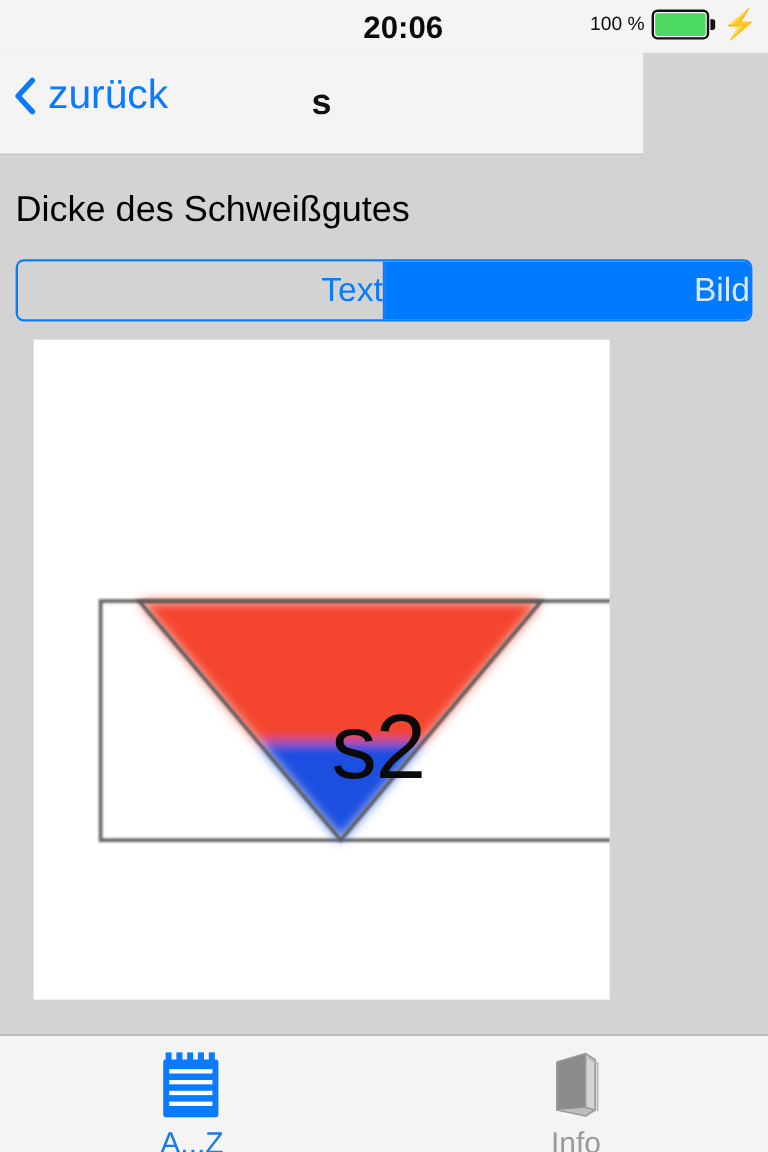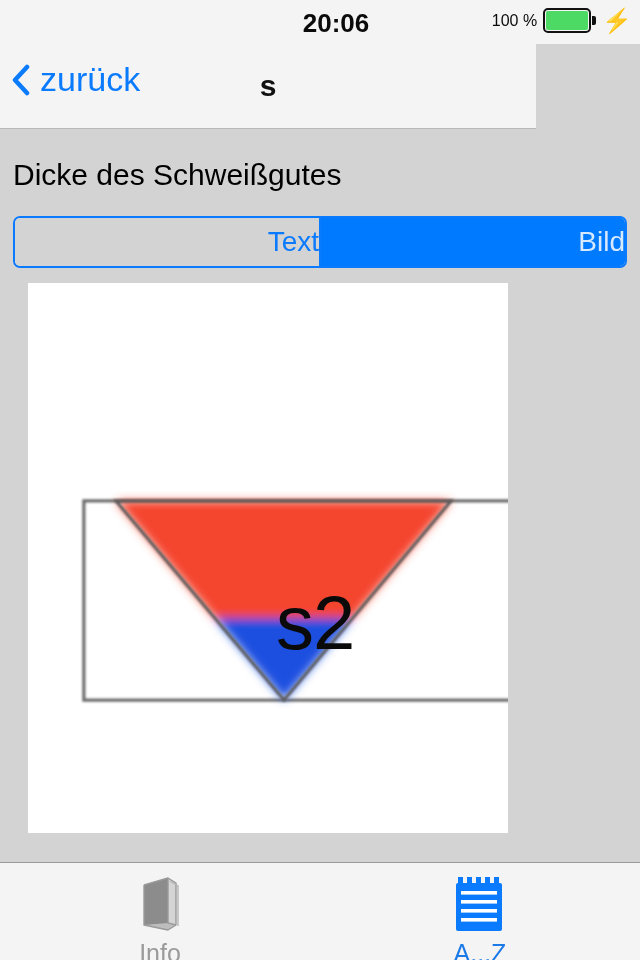--- a/index.html
+++ b/index.html
@@ -191,48 +191,48 @@
           <polygon points="88,218 423,218 256,417" fill="none" stroke="#5d5d5d" stroke-width="3"></polygon>
         </g>
       </svg>
 
       <div class="weld-label lbl-s2">s2</div>
     </div>
 
   </div>
 
   <div class="tabbar">
-
-    <div class="tab unsel">
-      <span class="tab-icon">
-        <svg width="52" height="58" viewBox="0 0 52 58">
-          <polygon points="10,10 34,3 42,8 42,50 34,55 10,50" fill="#bdbdbd"></polygon>
-          <polygon points="10,10 34,3 34,48 10,50" fill="#8c8c8c"></polygon>
-          <polygon points="34,3 42,8 42,50 34,48" fill="#d4d4d4"></polygon>
-          <polyline points="34,3 34,48 42,50" fill="none" stroke="#9a9a9a" stroke-width="1.4"></polyline>
-          <polyline points="10,10 34,3 42,8 42,50 34,55 10,50 10,10" fill="none" stroke="#9a9a9a" stroke-width="1.4" stroke-linejoin="round"></polyline>
-          <polyline points="36,6 44,11 44,51" fill="none" stroke="#b5b5b5" stroke-width="1.4"></polyline>
-        </svg>
-      </span>
-      <span class="tab-label">Info</span>
-    </div>
 
     <div class="tab sel">
       <span class="tab-icon">
         <svg width="52" height="58" viewBox="0 0 52 58">
           <rect x="4" y="2" width="5" height="8" fill="#0a7aff"></rect>
           <rect x="13" y="2" width="5" height="8" fill="#0a7aff"></rect>
           <rect x="22" y="2" width="5" height="8" fill="#0a7aff"></rect>
           <rect x="31" y="2" width="5" height="8" fill="#0a7aff"></rect>
           <rect x="40" y="2" width="5" height="8" fill="#0a7aff"></rect>
           <rect x="2" y="8" width="46" height="48" rx="2" fill="#0a7aff"></rect>
           <rect x="7" y="16" width="36" height="3.6" fill="#ffffff"></rect>
           <rect x="7" y="25" width="36" height="3.6" fill="#ffffff"></rect>
           <rect x="7" y="34" width="36" height="3.6" fill="#ffffff"></rect>
           <rect x="7" y="43" width="36" height="3.6" fill="#ffffff"></rect>
         </svg>
       </span>
       <span class="tab-label">A...Z</span>
     </div>
 
+    <div class="tab unsel">
+      <span class="tab-icon">
+        <svg width="52" height="58" viewBox="0 0 52 58">
+          <polygon points="10,10 34,3 42,8 42,50 34,55 10,50" fill="#bdbdbd"></polygon>
+          <polygon points="10,10 34,3 34,48 10,50" fill="#8c8c8c"></polygon>
+          <polygon points="34,3 42,8 42,50 34,48" fill="#d4d4d4"></polygon>
+          <polyline points="34,3 34,48 42,50" fill="none" stroke="#9a9a9a" stroke-width="1.4"></polyline>
+          <polyline points="10,10 34,3 42,8 42,50 34,55 10,50 10,10" fill="none" stroke="#9a9a9a" stroke-width="1.4" stroke-linejoin="round"></polyline>
+          <polyline points="36,6 44,11 44,51" fill="none" stroke="#b5b5b5" stroke-width="1.4"></polyline>
+        </svg>
+      </span>
+      <span class="tab-label">Info</span>
+    </div>
+
   </div>
 
 </div>
 
 </body></html>

